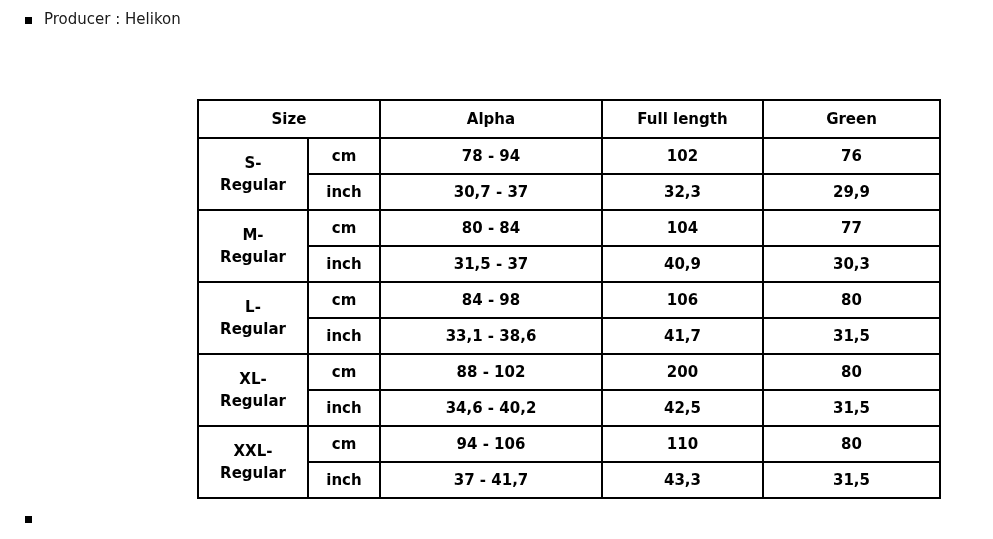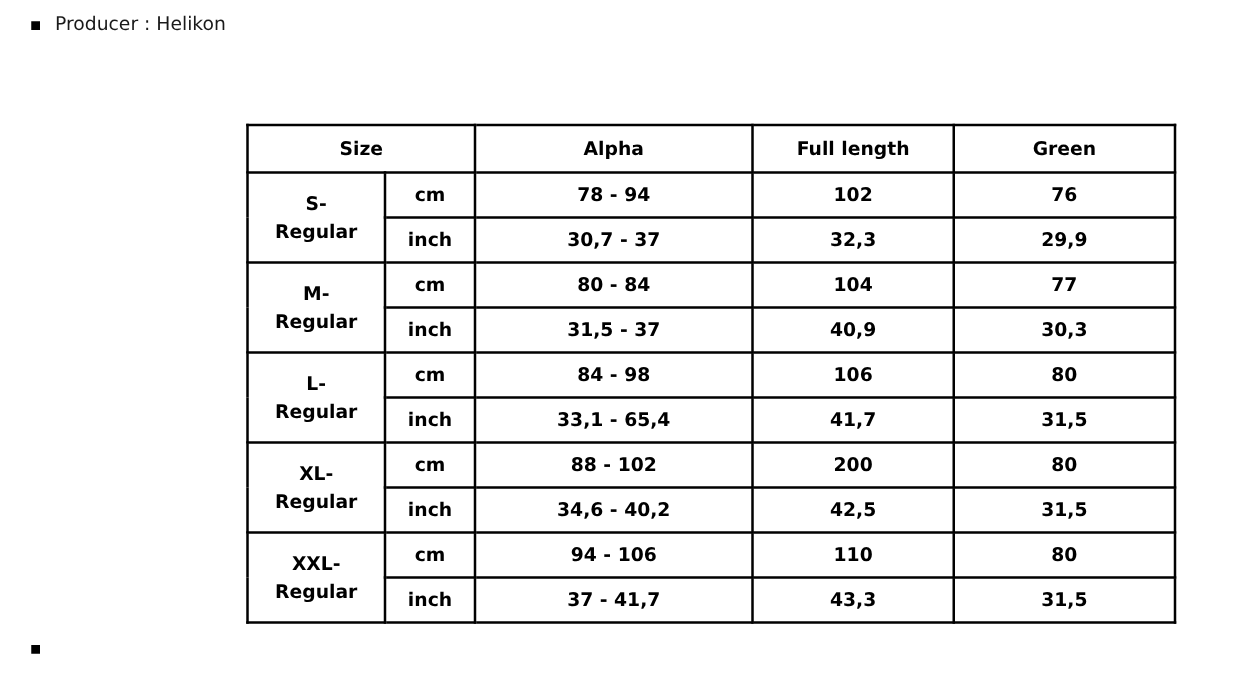--- a/index.html
+++ b/index.html
@@ -145,21 +145,21 @@
           <span>L-</span>
           <span>Regular</span>
         </td>
         <td class="unit-cell">cm</td>
         <td class="val-cell">84 - 98</td>
         <td class="val-cell">106</td>
         <td class="val-cell">80</td>
       </tr>
       <tr>
         <td class="unit-cell">inch</td>
-        <td class="val-cell">33,1 - 65,4</td>
+        <td class="val-cell">33,1 - 38,6</td>
         <td class="val-cell">41,7</td>
         <td class="val-cell">31,5</td>
       </tr>
 
       <tr>
         <td class="size-cell" rowspan="2">
           <span>XL-</span>
           <span>Regular</span>
         </td>
         <td class="unit-cell">cm</td>

